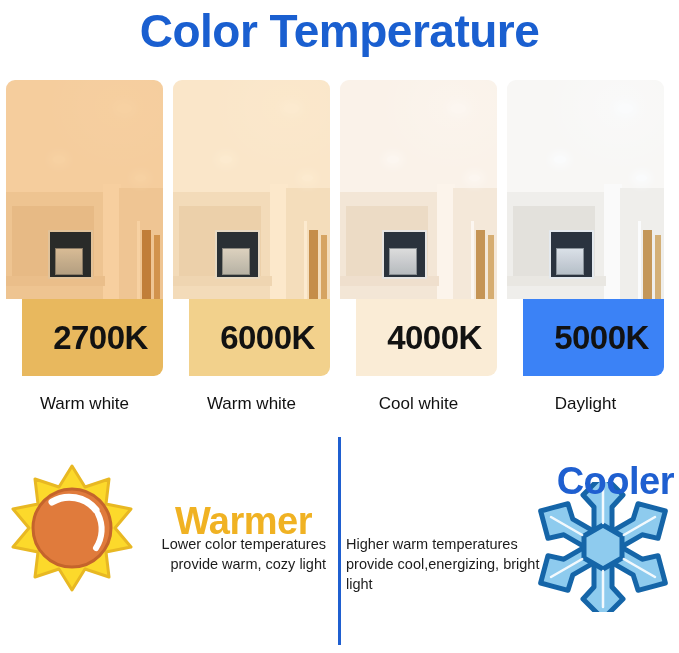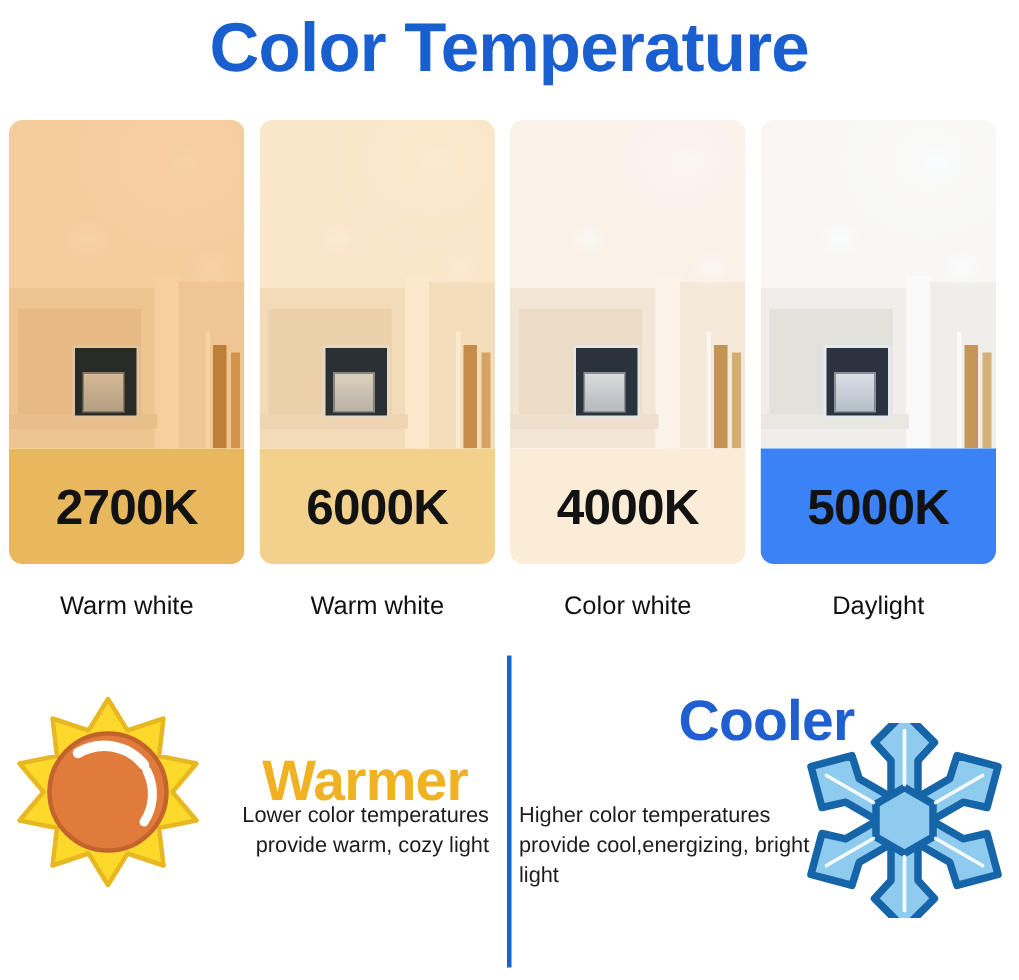--- a/index.html
+++ b/index.html
@@ -174,21 +174,21 @@
   .glow {
     position: absolute;
     inset: 0;
     pointer-events: none;
     background: radial-gradient(ellipse 70% 45% at 72% 12%, rgba(255,255,255,0.55), rgba(255,255,255,0) 70%);
   }
 
   
   .band {
     position: absolute;
-    left: 0;
+    left: 16px;
     bottom: 0;
     width: 100%;
     height: 77px;
     display: flex;
     align-items: center;
     justify-content: center;
   }
   .band span {
     font-family: "Liberation Sans", sans-serif;
     font-size: 33px;
@@ -241,21 +241,21 @@
     color: #f0b223;
     letter-spacing: -0.5px;
     line-height: 46px;
     margin-top: 40px;
   }
   .word-cooler {
     position: absolute;
     left: 344px;
     top: 458px;
     width: 330px;
-    text-align: center;
+    text-align: right;
     padding-left: 4px;
     box-sizing: border-box;
     font-family: "Liberation Sans", sans-serif;
     font-size: 38px;
     font-weight: bold;
     color: #1f5fd0;
     letter-spacing: -0.5px;
     line-height: 46px;
   }
 
@@ -402,21 +402,21 @@
     </div>
     <div class="band" style="background:#3b82f6">
       <span>5000K</span>
     </div>
   </div>
 </div>
 
 <div class="captions">
   <div class="caption">Warm white</div>
   <div class="caption">Warm white</div>
-  <div class="caption">Color white</div>
+  <div class="caption">Cool white</div>
   <div class="caption">Daylight</div>
 </div>
 
 <div class="divider"></div>
 
 <div class="sun-wrap">
   <svg width="132" height="132" viewBox="0 0 132 132">
     <g>
       <path d="M66 4 L79 25 L103 17 L100 42 L125 47 L109 66 L125 85 L100 90 L103 115 L79 107 L66 128 L53 107 L29 115 L32 90 L7 85 L23 66 L7 47 L32 42 L29 17 L53 25 Z" fill="#fcd92b" stroke="#e8b823" stroke-width="3" stroke-linejoin="round"></path>
       <circle cx="66" cy="66" r="39" fill="#e07b3c" stroke="#c4642c" stroke-width="3"></circle>
@@ -459,13 +459,13 @@
         <path d="M -20.8 -12 L -52 -30"></path>
       </g>
     </g>
   </svg>
 </div>
 
 <div class="word-warmer">Warmer</div>
 <div class="word-cooler">Cooler</div>
 
 <div class="desc-left">Lower color temperatures provide warm, cozy light</div>
-<div class="desc-right">Higher color temperatures provide cool,energizing, bright light</div>
+<div class="desc-right">Higher warm temperatures provide cool,energizing, bright light</div>
 
 </body></html>

